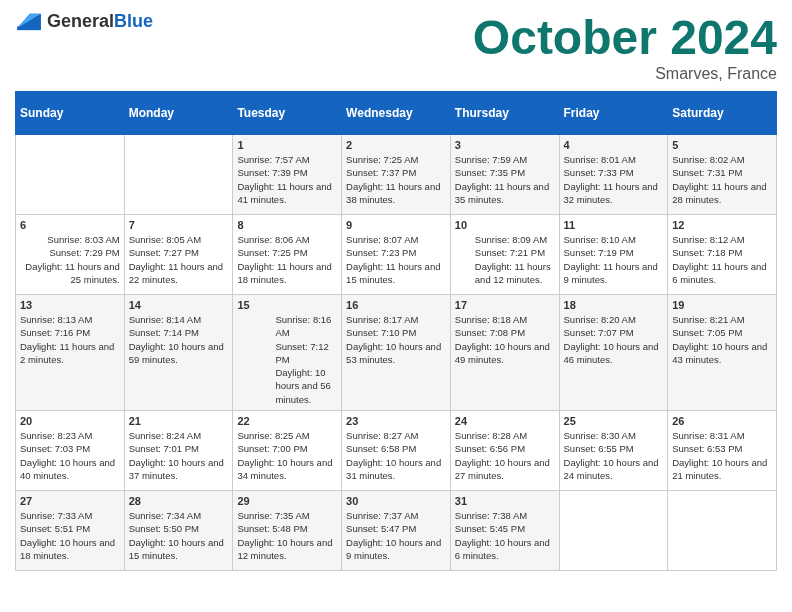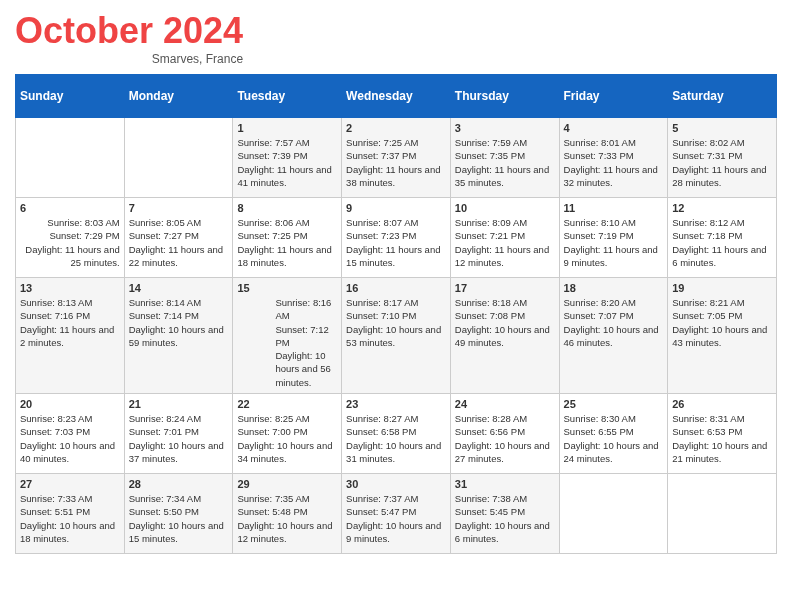--- a/index.html
+++ b/index.html
@@ -22,26 +22,26 @@
       gap: 4px;
     }
     .logo-icon {
       width: 28px;
       height: 22px;
     }
     .title-block {
       text-align: right;
     }
     .month-title {
-      font-size: 36px;
+      font-size: 48px;
       font-weight: bold;
-      color: #ef4444;
+      color: #0f766e;
     }
     .location {
-      font-size: 12px;
+      font-size: 16px;
       color: #555;
     }
     table {
       width: 100%;
       border-collapse: collapse;
       font-size: 10.5px;
     }
     thead tr th {
       background-color: #1565c0;
       color: #fff;
@@ -78,20 +78,30 @@
       color: #333;
     }
     .empty-cell {
       background: #fff !important;
     }
   </style>
 </head>
 <body>
 
 <div class="header">
+  <div class="logo">
+    <svg class="logo-icon" viewBox="0 0 30 24" xmlns="http://www.w3.org/2000/svg">
+      <polygon points="2,20 28,20 28,4 16,4" fill="#1565c0"></polygon>
+      <polygon points="2,20 16,4 28,4" fill="#42a5f5"></polygon>
+      <rect x="2" y="18" width="26" height="4" fill="#1565c0"></rect>
+    </svg>
+    <div>
+      <span style="font-size:18px;font-weight:bold;color:#333;">General</span><span style="font-size:18px;font-weight:bold;color:#1565c0;">Blue</span>
+    </div>
+  </div>
   <div class="title-block">
     <div class="month-title">October 2024</div>
     <div class="location">Smarves, France</div>
   </div>
 </div>
 
 <table>
   <thead>
     <tr>
 
@@ -159,21 +169,21 @@
 Daylight: 11 hours and 18 minutes.</div>
         </td>
         <td>
           <div class="day-number">9</div>
           <div class="day-info" style="white-space: pre-line;">Sunrise: 8:07 AM
 Sunset: 7:23 PM
 Daylight: 11 hours and 15 minutes.</div>
         </td>
         <td>
           <div class="day-number">10</div>
-          <div class="day-info" style="white-space: pre-line;">Sunrise: 8:09 AM
+          <div class="day-info" style="white-space: pre-line; margin-left: 20px;">Sunrise: 8:09 AM
 Sunset: 7:21 PM
 Daylight: 11 hours and 12 minutes.</div>
         </td>
         <td>
           <div class="day-number">11</div>
           <div class="day-info" style="white-space: pre-line;">Sunrise: 8:10 AM
 Sunset: 7:19 PM
 Daylight: 11 hours and 9 minutes.</div>
         </td>
         <td>

